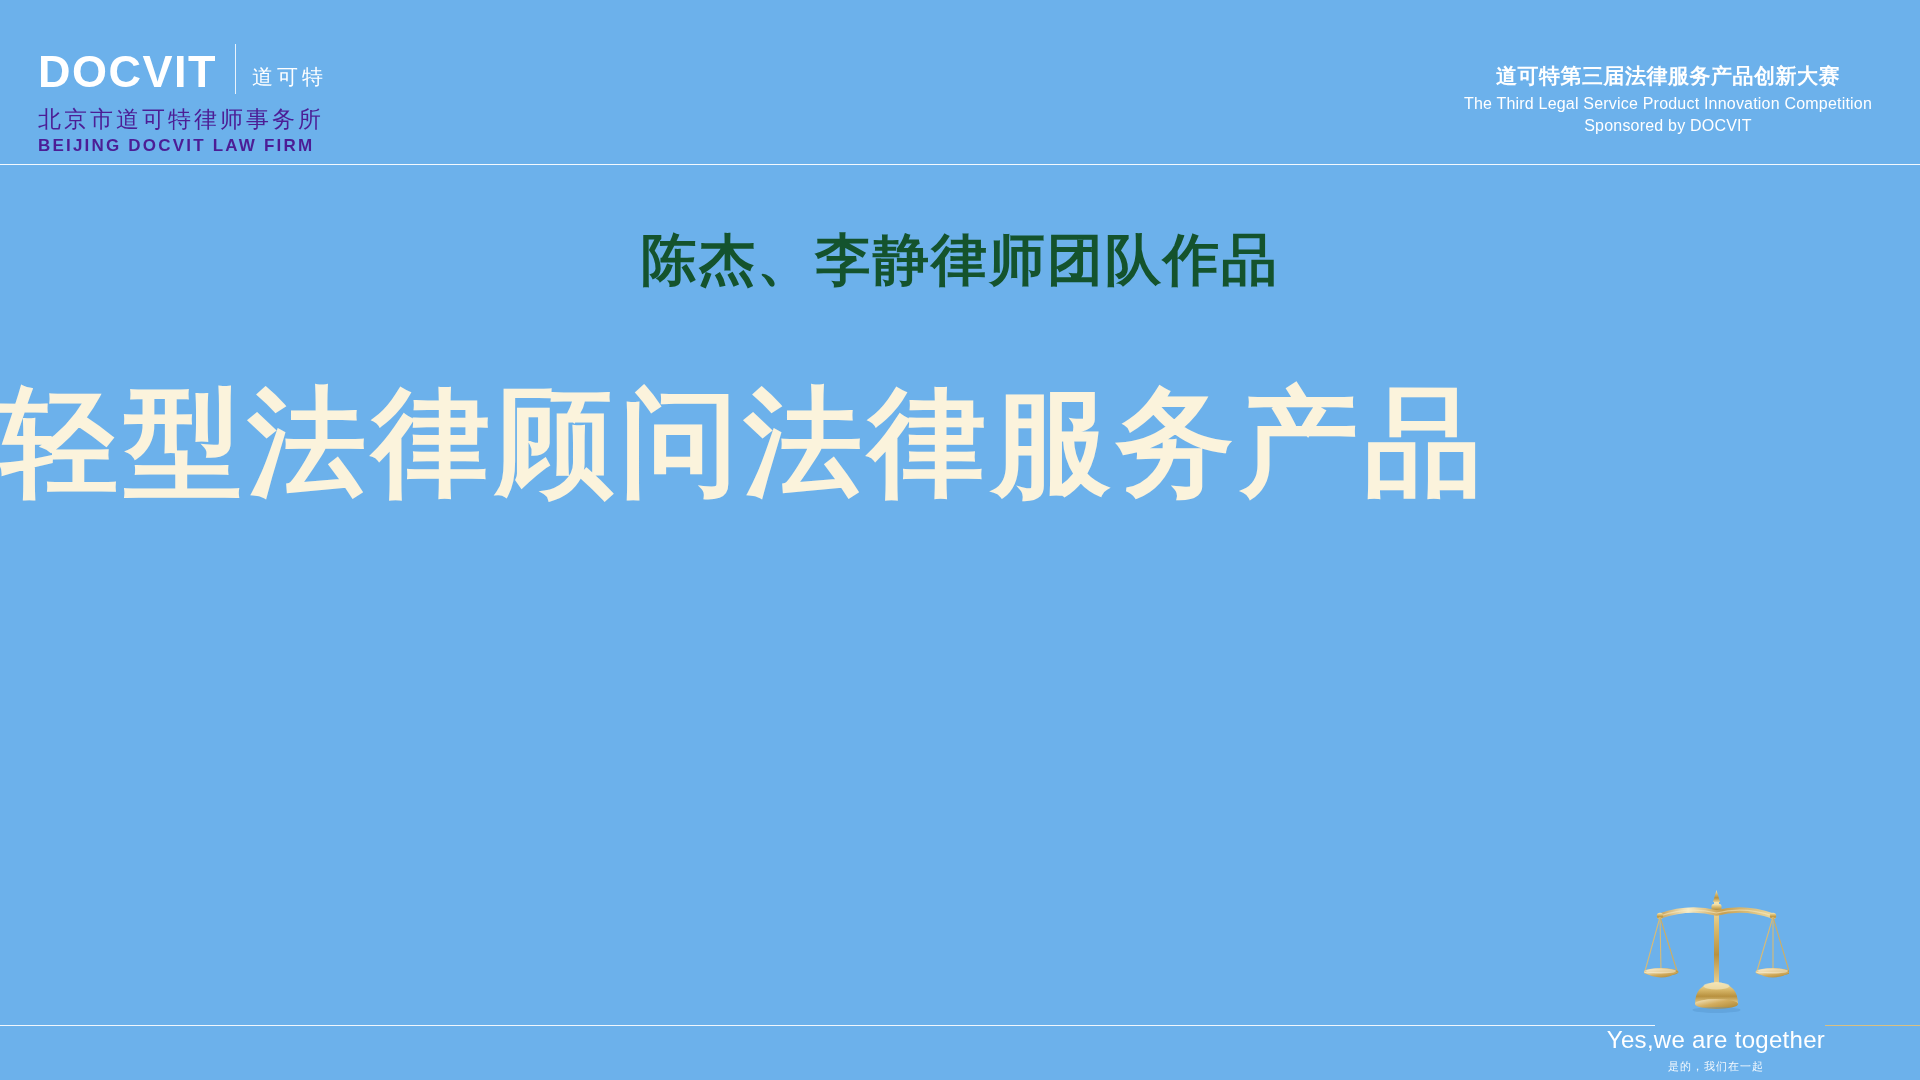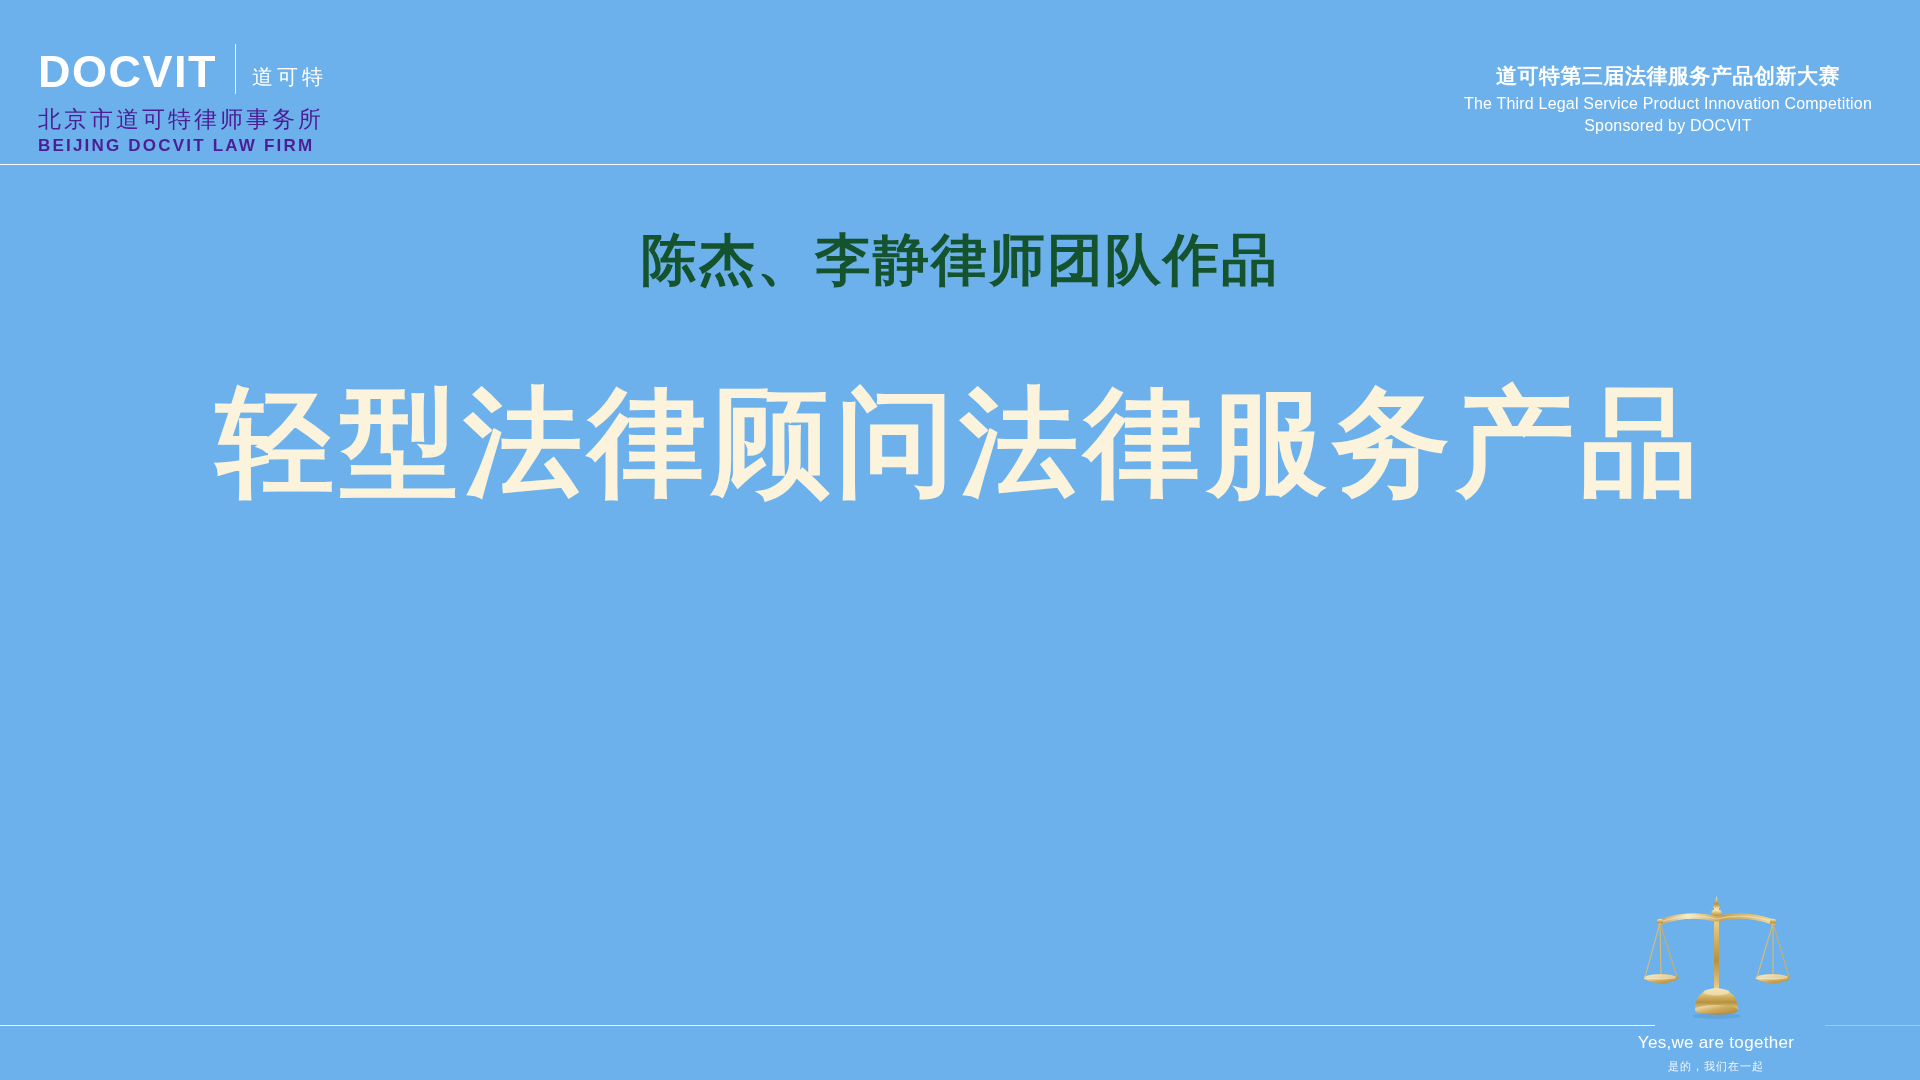--- a/index.html
+++ b/index.html
@@ -115,21 +115,21 @@
     font-family:"DejaVu Sans", sans-serif;
     font-size:56px;
     font-weight:700;
     letter-spacing:2px;
     color:#14532d;
     line-height:1.1;
   }
   .product-title {
     position:absolute;
     top:214px; left:0; right:0;
-    text-align:center;
+    text-align:left;
     font-family:"DejaVu Sans", sans-serif;
     font-size:118px;
     font-weight:bold;
     letter-spacing:6px;
     color:#fbf3dc;
     line-height:1.08;
     white-space:nowrap;
   }
 
   
@@ -142,21 +142,21 @@
   .scales-wrap {
     width:145px;
     height:130px;
     margin:0 auto;
     position:relative;
   }
   .scales-wrap svg { display:block; }
 
   .together-en {
     font-family:"Liberation Sans", sans-serif;
-    font-size:17px;
+    font-size:24px;
     color:#ffffff;
     letter-spacing:0.3px;
     line-height:1;
     margin-top:12px;
     position:relative;
     z-index:3;
     background:#6cb1eb;
     display:inline-block;
     padding:0 10px;
   }

